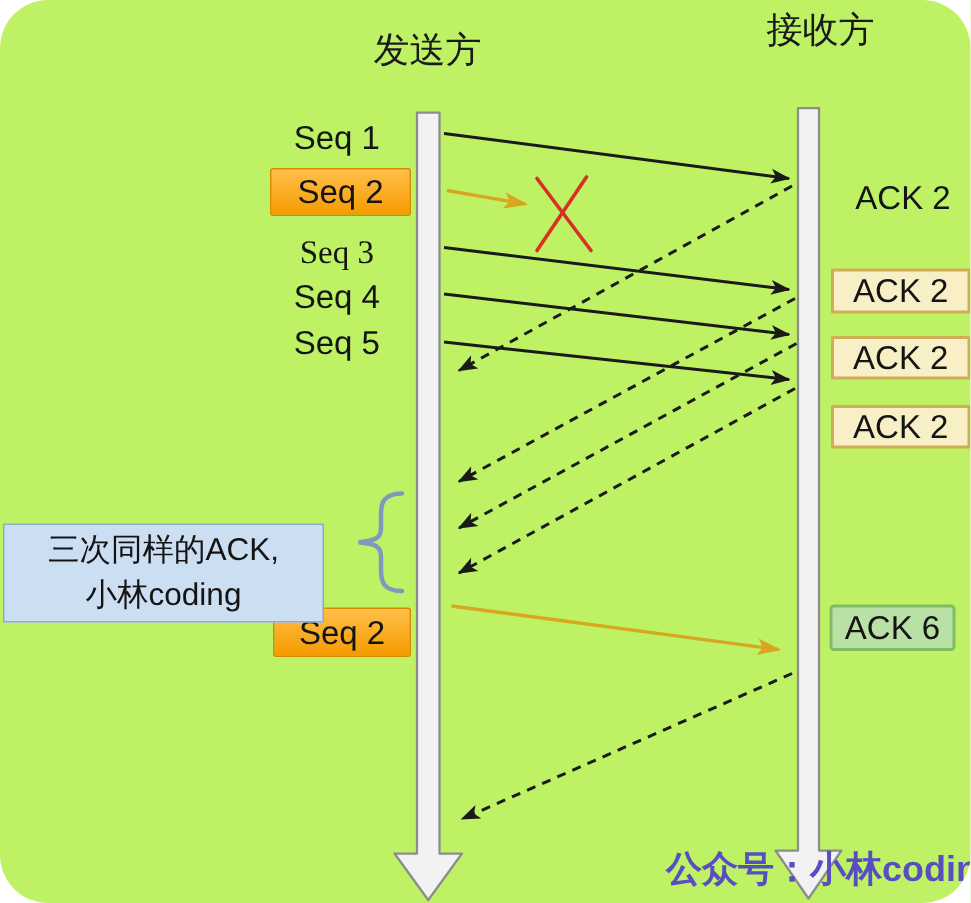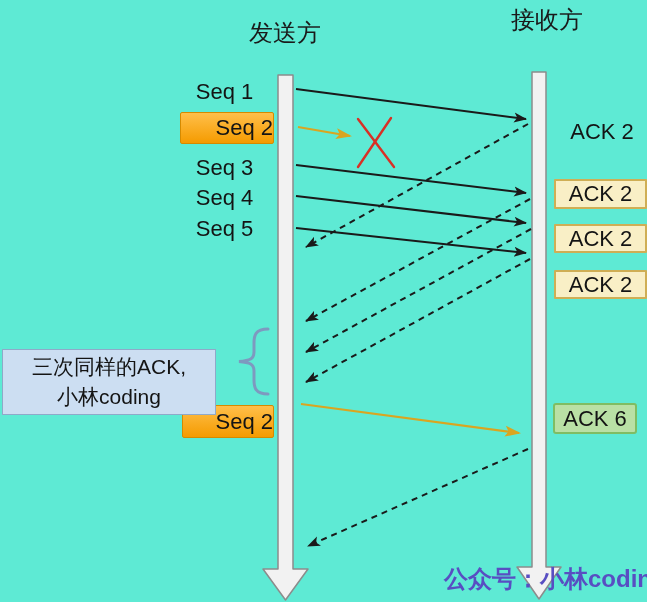--- a/index.html
+++ b/index.html
@@ -1,23 +1,23 @@
 <!DOCTYPE html>
 <html><head>
 <meta charset="utf-8">
 <style>
   html,body{margin:0;padding:0;background:#fff;}
   #canvas{
-    position:relative;width:647px;height:602px;background:#5eead4;overflow:hidden;
-    font-family:"Liberation Sans","DejaVu Sans",sans-serif;color:#111;
+    position:relative;width:647px;height:602px;background:#bef264;overflow:hidden;
+    font-family:"Liberation Sans","DejaVu Sans",sans-serif;color:#111;border-radius:32px;
   }
   .lbl{position:absolute;font-size:22px;color:#141414;text-align:center;white-space:nowrap;}
   .title{position:absolute;font-size:24px;color:#1a1a1a;text-align:center;white-space:nowrap;}
   .seqbox{
-    position:absolute;text-align:right;font-size:22px;color:#141414;
+    position:absolute;text-align:center;font-size:22px;color:#141414;
     background:linear-gradient(#ffbf4a,#f59b00);
     border:1px solid #d58a00;border-radius:2px;
   }
   .ackbox{
     position:absolute;text-align:center;font-size:22px;color:#141414;
     background:#f9efc6;border:2px solid #cfae55;border-radius:1px;box-sizing:border-box;
   }
   .ack6box{
     position:absolute;text-align:center;font-size:22px;color:#141414;
     background:#b9e0a5;border:2px solid #7fbd63;border-radius:3px;box-sizing:border-box;
@@ -78,21 +78,21 @@
 
     <path d="M268,329 C255,329 254,336 254,343 L254,352 C254,359 250,360.5 239,361.5
              C250,362.5 254,364 254,371 L254,380 C254,387 255,394 268,394" fill="none" stroke="#7e99bf" stroke-width="3" stroke-linecap="round"></path>
   </svg>
 
   <div class="title" style="left:235px;top:17px;width:100px;">发送方</div>
   <div class="title" style="left:497px;top:4px;width:100px;">接收方</div>
 
   <div class="lbl" style="left:182px;top:79px;width:85px;">Seq 1</div>
   <div class="seqbox" style="left:180px;top:112px;width:92px;height:30px;line-height:30px;">Seq 2</div>
-  <div class="lbl" style="left:182px;top:155px;width:85px;">Seq 3</div>
+  <div class="lbl" style="left:182px;top:155px;width:85px;font-family:Liberation Serif, serif;">Seq 3</div>
   <div class="lbl" style="left:182px;top:185px;width:85px;text-align:center;">Seq 4</div>
   <div class="lbl" style="left:182px;top:216px;width:85px;">Seq 5</div>
   <div class="seqbox" style="left:182px;top:405px;width:90px;height:31px;line-height:31px;">Seq 2</div>
 
   <div class="lbl" style="left:558px;top:119px;width:88px;">ACK 2</div>
   <div class="ackbox" style="left:554px;top:179px;width:93px;height:30px;line-height:26px;">ACK 2</div>
   <div class="ackbox" style="left:554px;top:224px;width:93px;height:29px;line-height:25px;">ACK 2</div>
   <div class="ackbox" style="left:554px;top:270px;width:93px;height:29px;line-height:25px;">ACK 2</div>
   <div class="ack6box" style="left:553px;top:403px;width:84px;height:31px;line-height:27px;">ACK 6</div>
 

